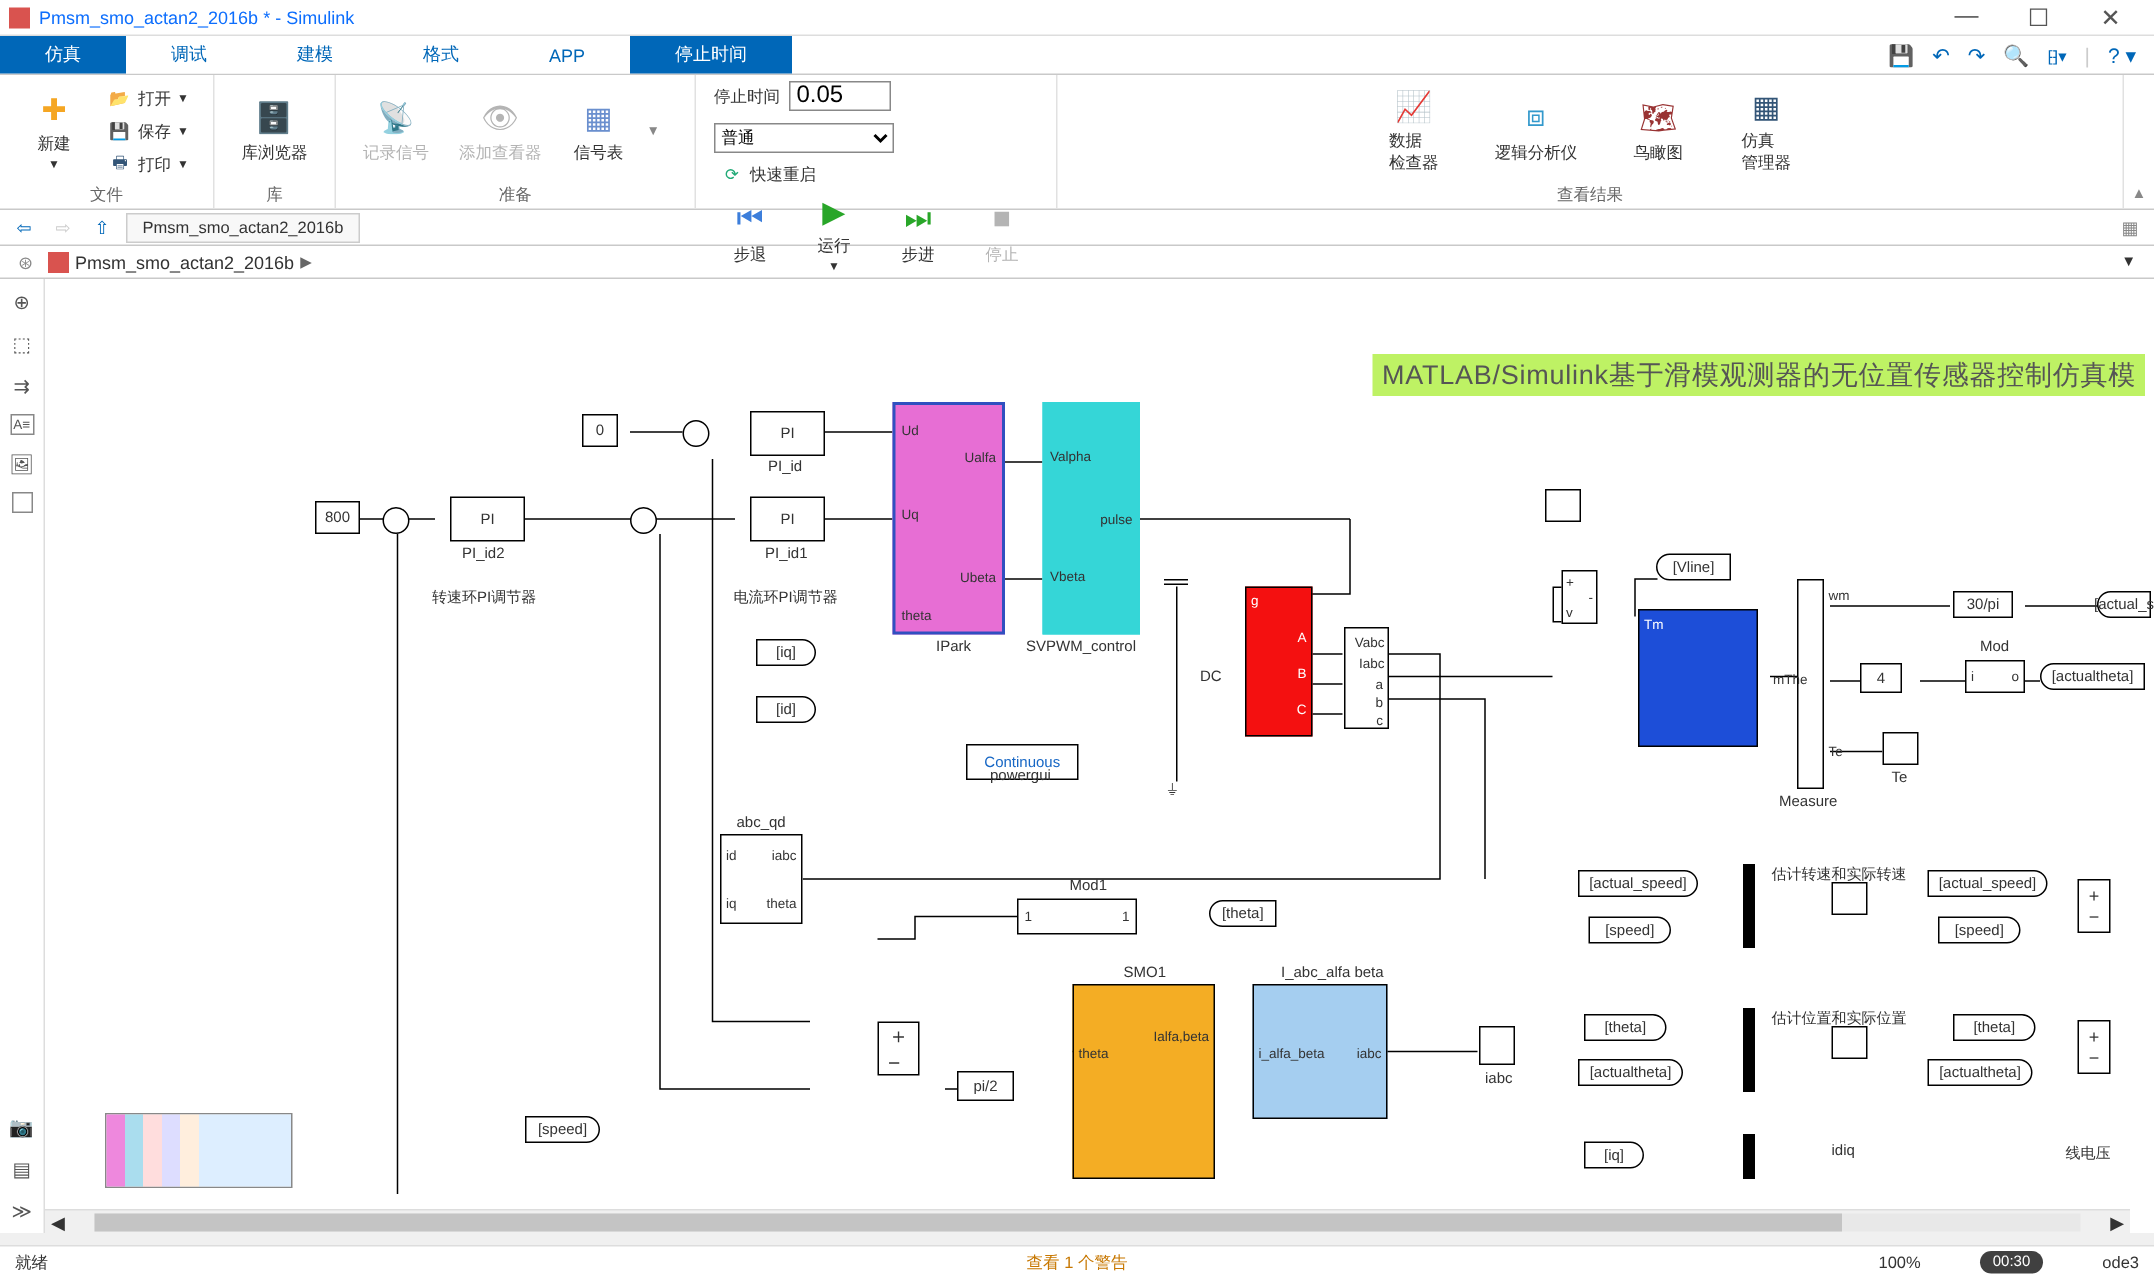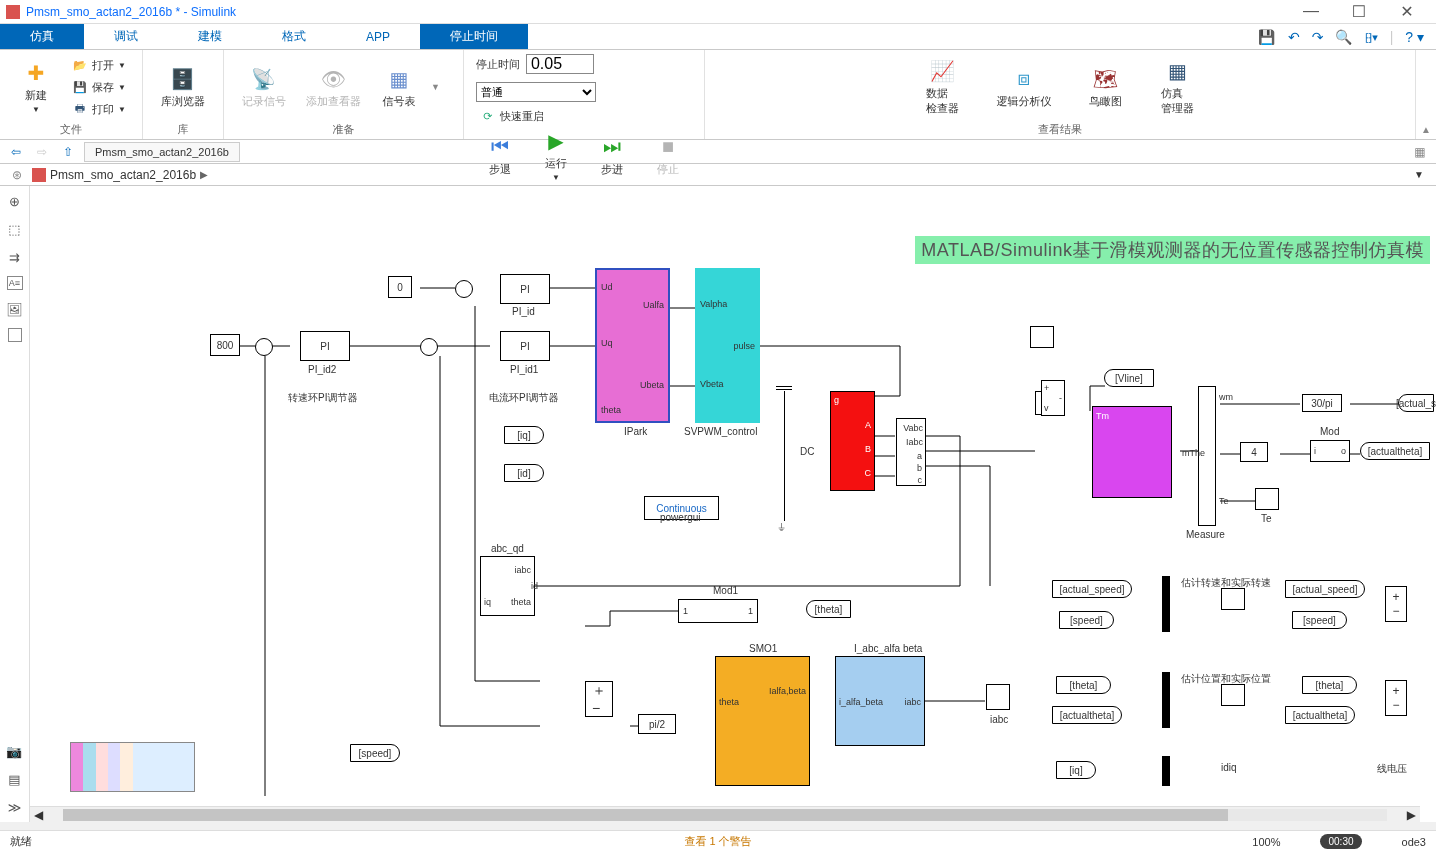--- a/index.html
+++ b/index.html
@@ -59,21 +59,21 @@
 .canvas { position: absolute; inset: 0; }
 .canvas-scrollbar-h { position: absolute; bottom: 0; left: 0; right: 16px; height: 16px; background: #f0f0f0; border-top: 1px solid #ddd; display: flex; align-items: center;}
 .scrollbar-track { flex: 1; height: 12px; margin: 0 16px; background: #e8e8e8; position: relative;}
 .scrollbar-thumb { position: absolute; left: 0; width: 88%; height: 100%; background: #c4c4c4;}
 
 
 .blk { position: absolute; border: 1px solid #000; background: #fff; font-size: 10px; display: flex; align-items: center; justify-content: center; }
 .blk-label { position: absolute; font-size: 10px; color: #333; white-space: nowrap; }
 .sum { width: 18px; height: 18px; border: 1px solid #000; border-radius: 50%; background: #fff; position: absolute; }
 .port-text { position: absolute; font-size: 9px; }
-.diagram-title { position: absolute; font-size: 18px; color: #555; letter-spacing: 0.5px; background:#86efac; padding: 2px 6px;}
+.diagram-title { position: absolute; font-size: 18px; color: #555; letter-spacing: 0.5px; background:#bef264; padding: 2px 6px;}
 
 
 .minimap { position: absolute; left: 40px; bottom: 30px; width: 125px; height: 50px; border: 1px solid #888; background: #fefefe; }
 .minimap-inner { width:100%; height:100%; display:flex; align-items:center; justify-content:center; font-size:8px; color:#999; background: linear-gradient(90deg, #e8d 0 10%, #ade 10% 20%, #fdd 20% 30%, #ddf 30% 40%, #fed 40% 50%, #def 50% 100%);}
 
 
 .status-bar { position: absolute; bottom: 0; left: 0; right: 0; height: 22px; background: #fff; border-top: 1px solid #ddd; display: flex; align-items: center; padding: 0 10px; font-size: 11px; }
 .status-left { flex: 0 0 300px; }
 .status-center { flex: 1; text-align: center; color: #c77700;}
 .status-right { flex: 0 0 300px; display: flex; align-items: center; justify-content: flex-end; gap: 40px;}
@@ -368,21 +368,21 @@
         <span class="port-text" style="right:3px; top:44px;">b</span>
         <span class="port-text" style="right:3px; top:56px;">c</span>
       </div>
 
       <div class="blk" style="left:614px; top:310px; width:75px; height:24px; color:#1767c5;">
           <span>Continuous</span>
         </div>
       <div class="blk-label" style="left:630px; top:326px;">powergui</div>
 
       <div class="blk" style="left:450px; top:370px; width:55px; height:60px;">
-        <span class="port-text" style="left:3px; top:24px;margin-left:47px;">id</span>
+        <span class="port-text" style="left:3px; top:8px;">id</span>
         <span class="port-text" style="left:3px; top:40px;">iq</span>
         <span class="port-text" style="right:3px; top:8px;">iabc</span>
         <span class="port-text" style="right:3px; top:40px;">theta</span>
       </div>
       <div class="blk-label" style="left:461px; top:357px;">abc_qd</div>
 
       <div class="blk" style="left:474px; top:240px; width:40px; height:18px; border-radius:0 9px 9px 0;">
           <span>[iq]</span>
         </div>
       <div class="blk" style="left:474px; top:278px; width:40px; height:18px; border-radius:0 9px 9px 0;">
@@ -427,21 +427,21 @@
       <div class="blk" style="left:1005px; top:205px; width:28px; height:24px;"></div>
       <div class="blk" style="left:1074px; top:183px; width:50px; height:18px; border-radius:9px 0 0 9px;">
           <span>[Vline]</span>
         </div>
       <div class="blk" style="left:1011px; top:194px; width:24px; height:36px;">
         <span class="port-text" style="left:2px; top:2px;">+</span>
         <span class="port-text" style="left:2px; bottom:2px;">v</span>
         <span class="port-text" style="right:2px; top:12px;">-</span>
       </div>
 
-      <div class="blk" style="left:1062px; top:220px; width:80px; height:92px; background:#d946ef;">
+      <div class="blk" style="left:1062px; top:220px; width:80px; height:92px; background:#1d4ed8;">
         <span class="port-text" style="left:3px;top:4px;color:#fff;">Tm</span>
       </div>
 
       <div class="blk" style="left:1168px; top:200px; width:18px; height:140px;"></div>
       <div class="blk-label" style="left:1156px; top:343px;">Measure</div>
       <span class="port-text" style="left:1189px; top:206px;">wm</span>
       <span class="port-text" style="left:1152px; top:262px;">mThe</span>
       <span class="port-text" style="left:1189px; top:310px;">Te</span>
 
       <div class="blk" style="left:1272px; top:208px; width:40px; height:18px;">

